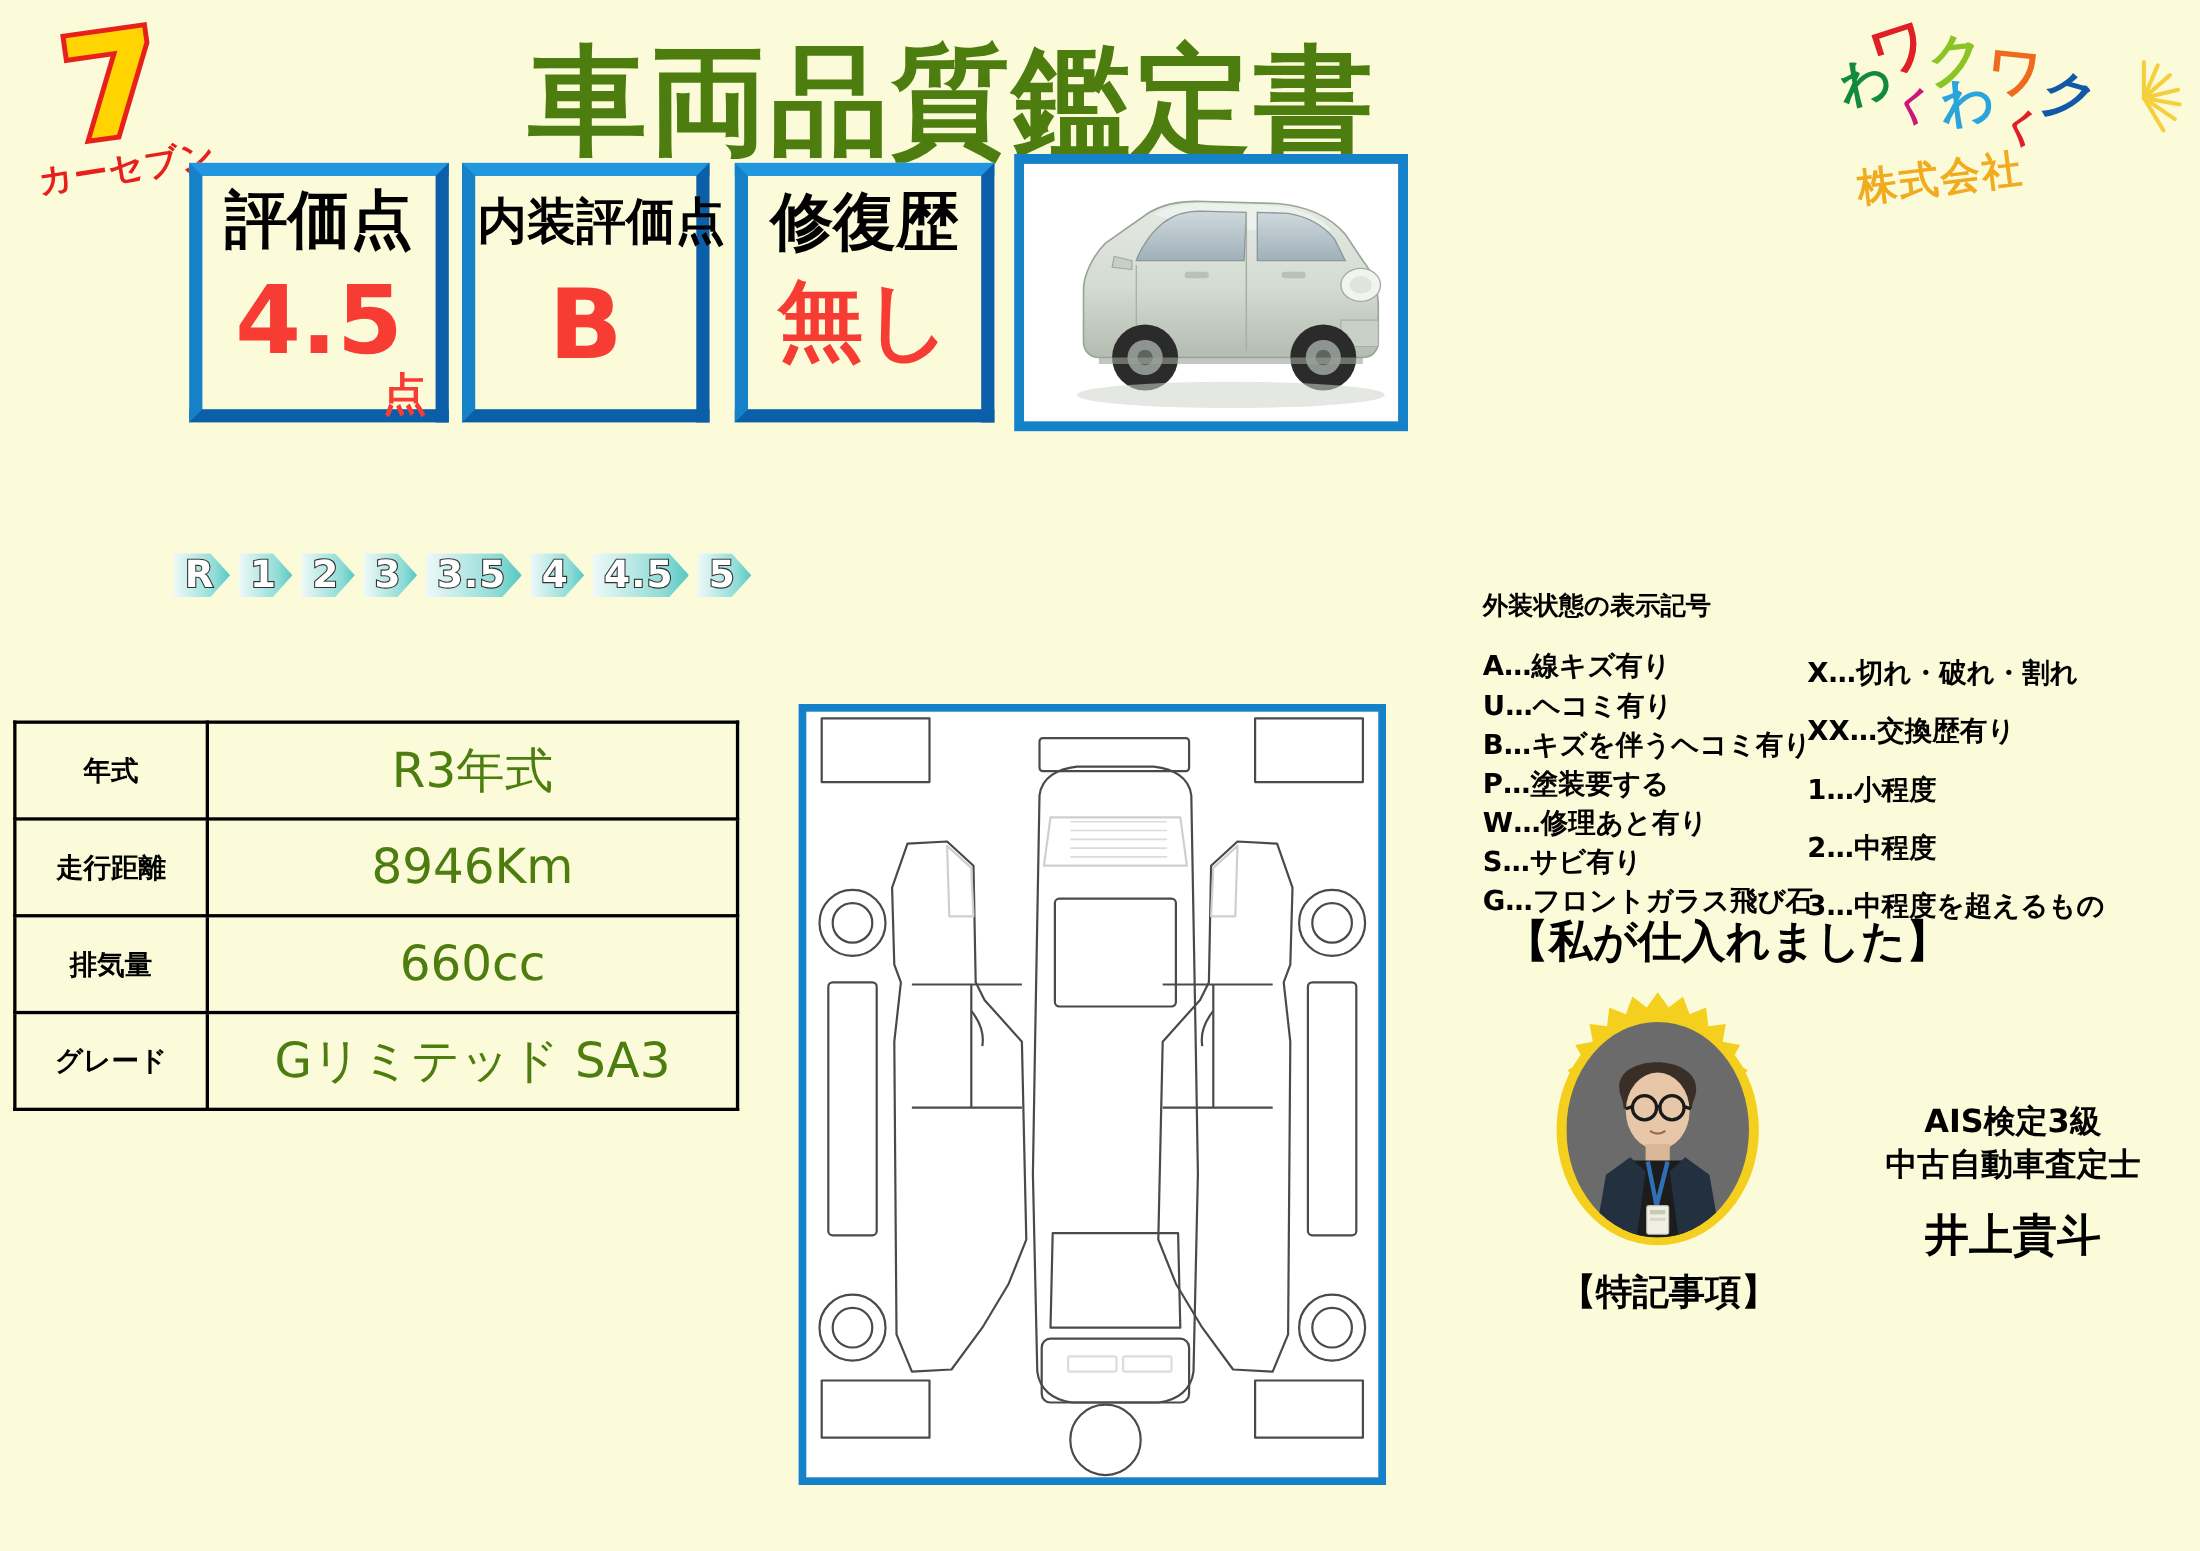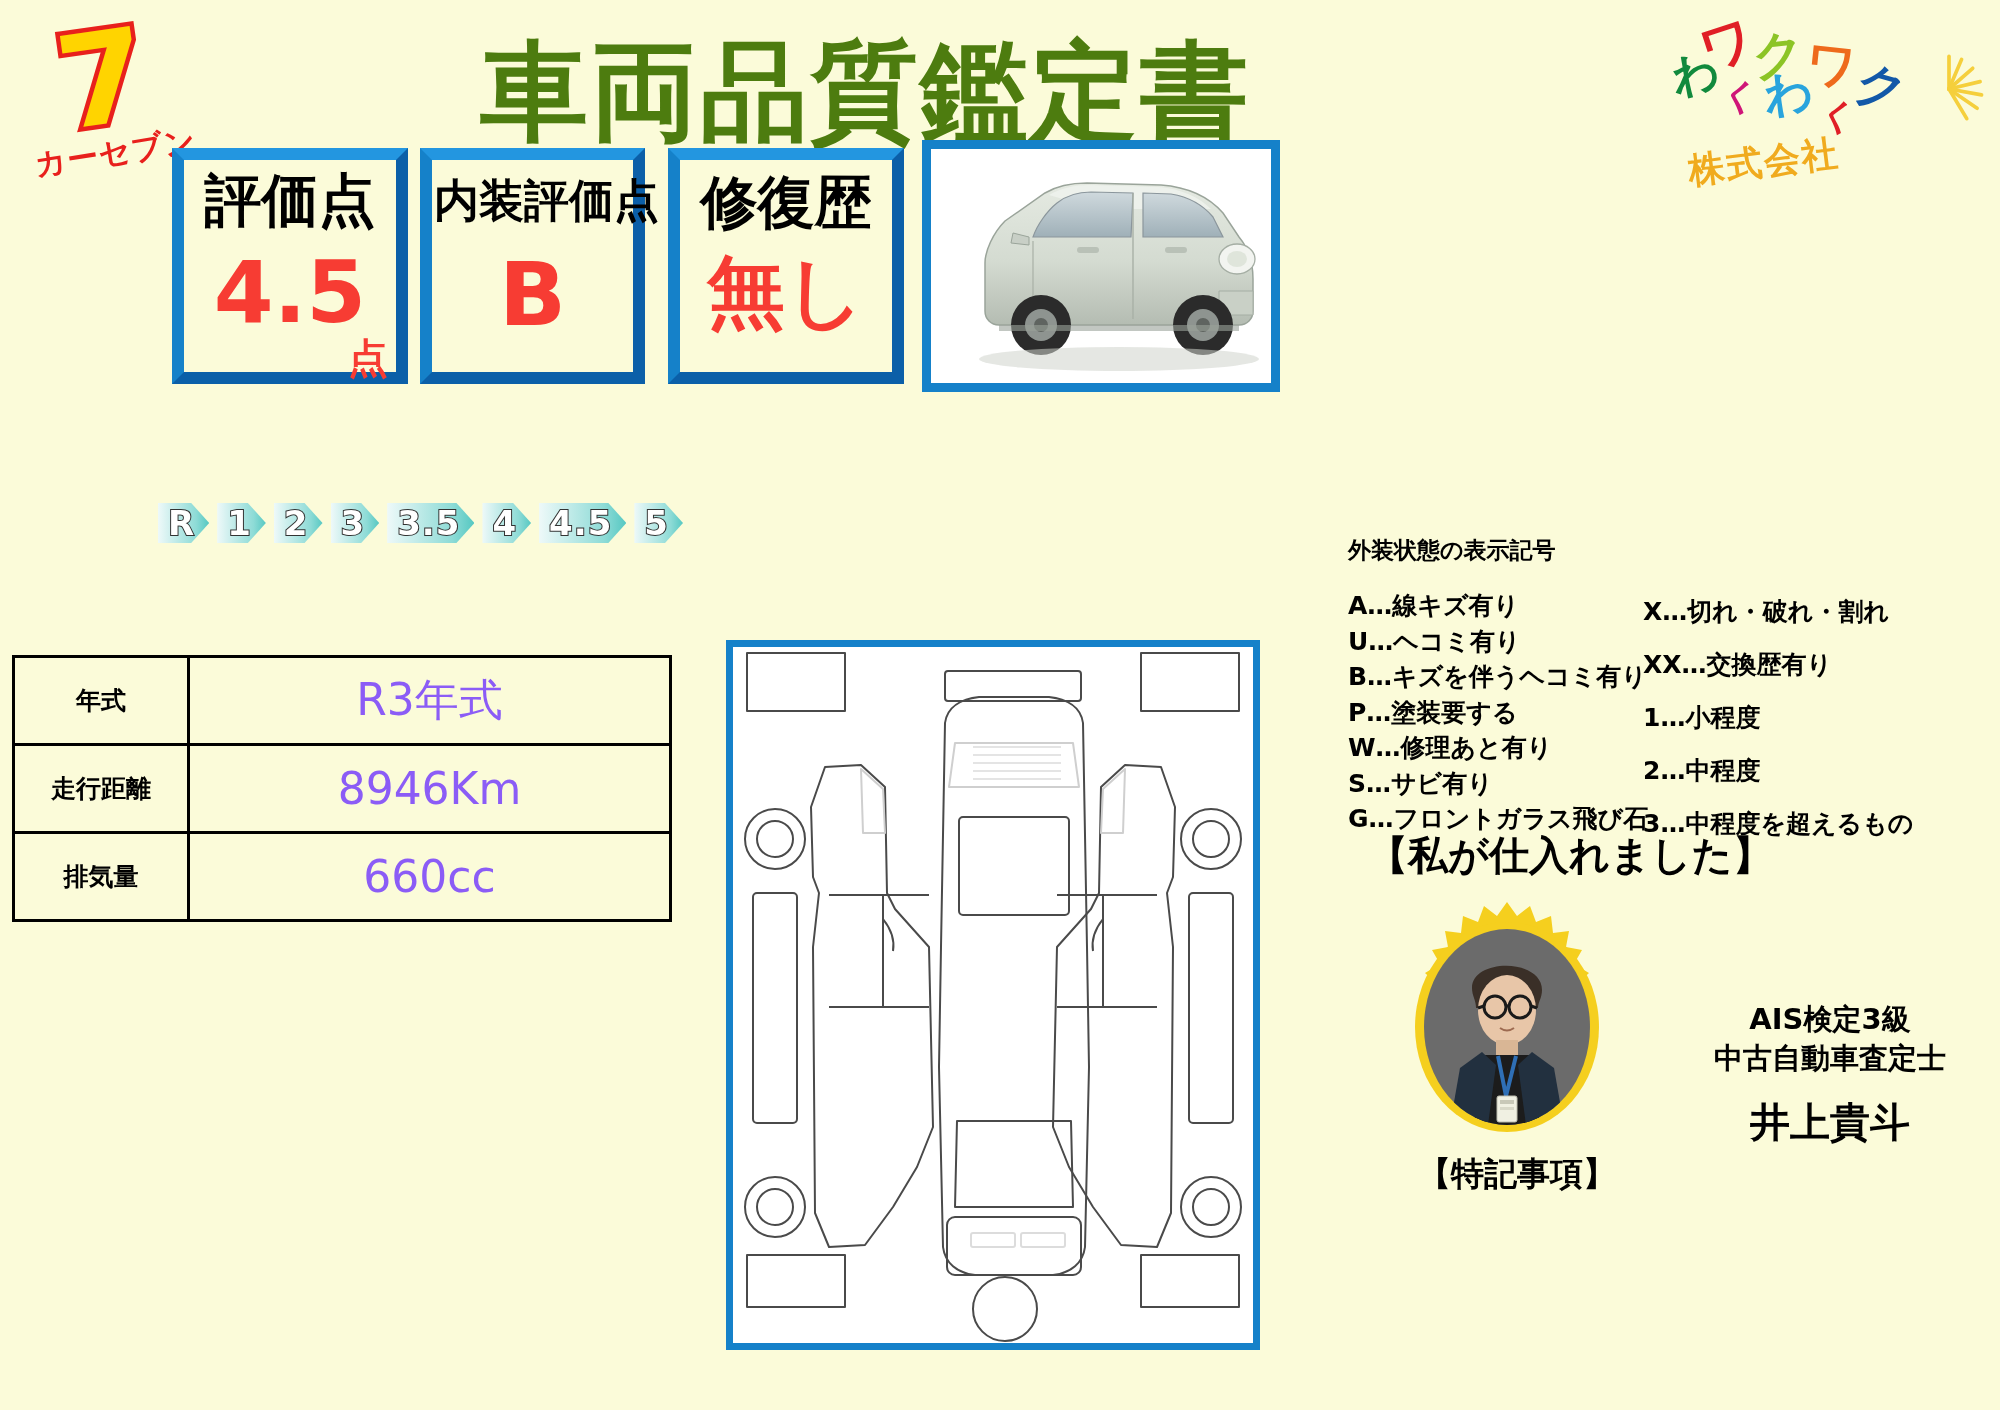--- a/index.html
+++ b/index.html
@@ -133,21 +133,21 @@
   }
   #spec-table td {
     border: 3px solid #000; height: 88px; background: #fbfbd9;
   }
   #spec-table td.k {
     width: 175px; text-align: center;
     font-size: 25px; font-weight: bold; color: #000;
     font-family: "DejaVu Sans", sans-serif; white-space: nowrap;
   }
   #spec-table td.v {
-    text-align: center; font-size: 44px; color: #8b5cf6;
+    text-align: center; font-size: 44px; color: #4d7c0f;
     font-family: "DejaVu Sans", sans-serif; white-space: nowrap;
   }
 
   
   #damage-diagram {
     position: absolute; left: 726px; top: 640px;
     width: 534px; height: 710px;
     border: 7px solid #1581c9; background: #ffffff;
   }
 
@@ -330,20 +330,24 @@
     <td class="v">R3年式</td>
   </tr>
   <tr>
     <td class="k">走行距離</td>
     <td class="v">8946Km</td>
   </tr>
   <tr>
     <td class="k">排気量</td>
     <td class="v">660cc</td>
   </tr>
+  <tr>
+    <td class="k">グレード</td>
+    <td class="v">Gリミテッド SA3</td>
+  </tr>
 </tbody>
   </table>
 
 <div id="damage-diagram">
   <svg width="520" height="696" viewBox="0 0 520 696">
     <g fill="none" stroke="#4a4a4a" stroke-width="2" stroke-linejoin="round">
 
       <rect x="14" y="6" width="98" height="58"></rect>
 
       <rect x="408" y="6" width="98" height="58"></rect>

